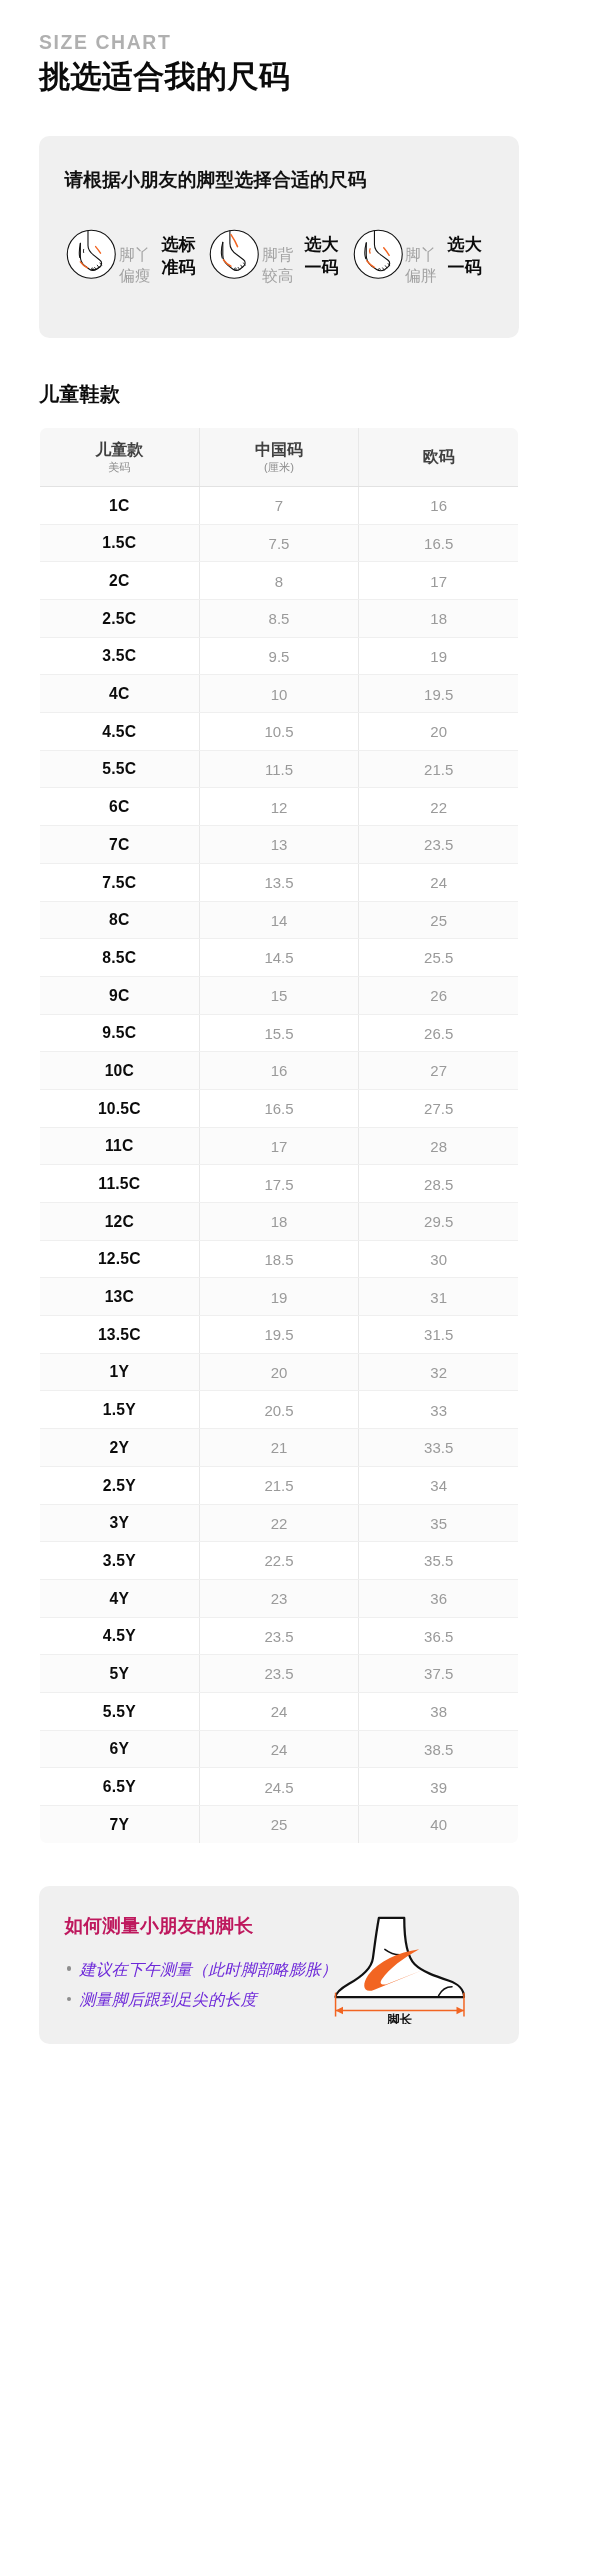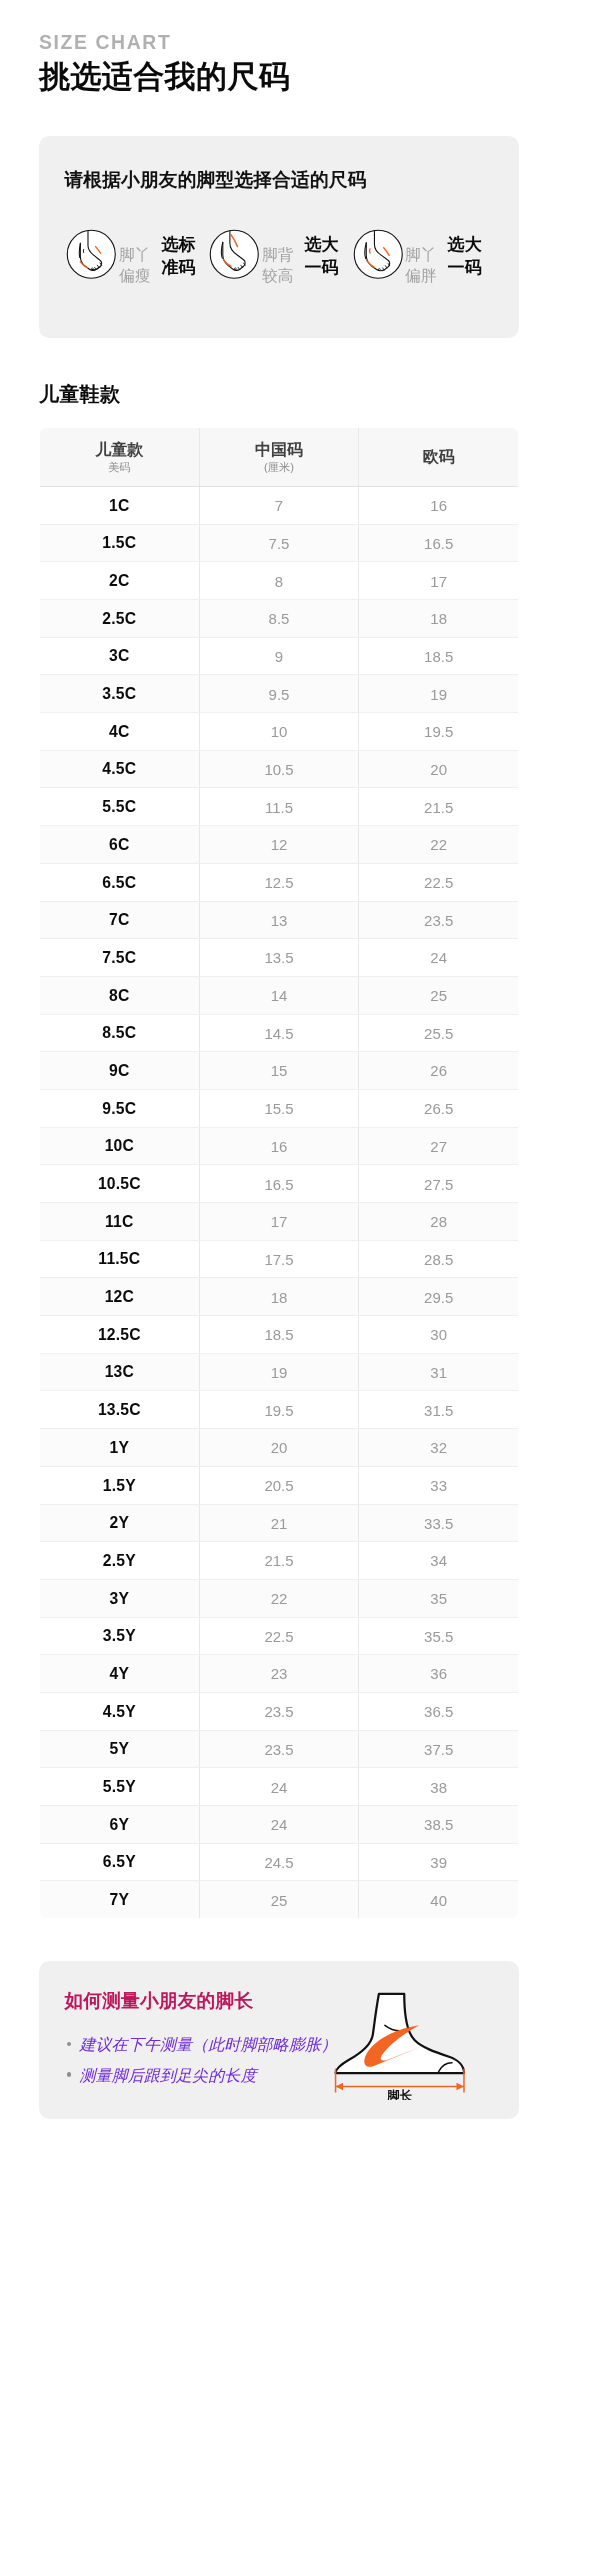--- a/index.html
+++ b/index.html
@@ -265,25 +265,20 @@
           <td class="c-us">2C</td>
           <td class="c-cn">8</td>
           <td class="c-eu">17</td>
         </tr>
         <tr>
           <td class="c-us">2.5C</td>
           <td class="c-cn">8.5</td>
           <td class="c-eu">18</td>
         </tr>
         <tr>
-          <td class="c-us">3C</td>
-          <td class="c-cn">9</td>
-          <td class="c-eu">18.5</td>
-        </tr>
-        <tr>
           <td class="c-us">3.5C</td>
           <td class="c-cn">9.5</td>
           <td class="c-eu">19</td>
         </tr>
         <tr>
           <td class="c-us">4C</td>
           <td class="c-cn">10</td>
           <td class="c-eu">19.5</td>
         </tr>
         <tr>
@@ -293,25 +288,20 @@
         </tr>
         <tr>
           <td class="c-us">5.5C</td>
           <td class="c-cn">11.5</td>
           <td class="c-eu">21.5</td>
         </tr>
         <tr>
           <td class="c-us">6C</td>
           <td class="c-cn">12</td>
           <td class="c-eu">22</td>
-        </tr>
-        <tr>
-          <td class="c-us">6.5C</td>
-          <td class="c-cn">12.5</td>
-          <td class="c-eu">22.5</td>
         </tr>
         <tr>
           <td class="c-us">7C</td>
           <td class="c-cn">13</td>
           <td class="c-eu">23.5</td>
         </tr>
         <tr>
           <td class="c-us">7.5C</td>
           <td class="c-cn">13.5</td>
           <td class="c-eu">24</td>

